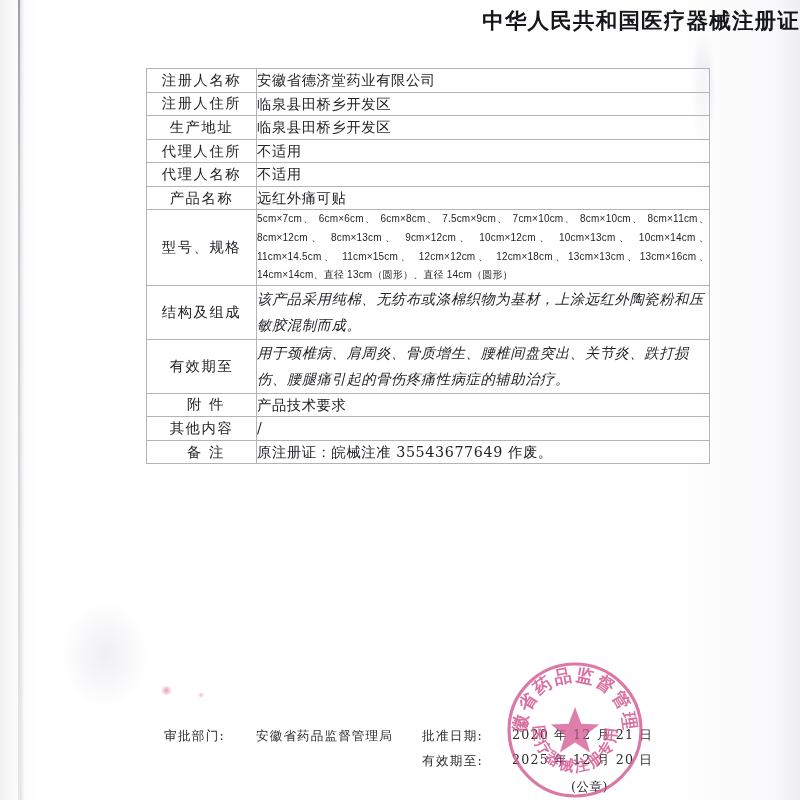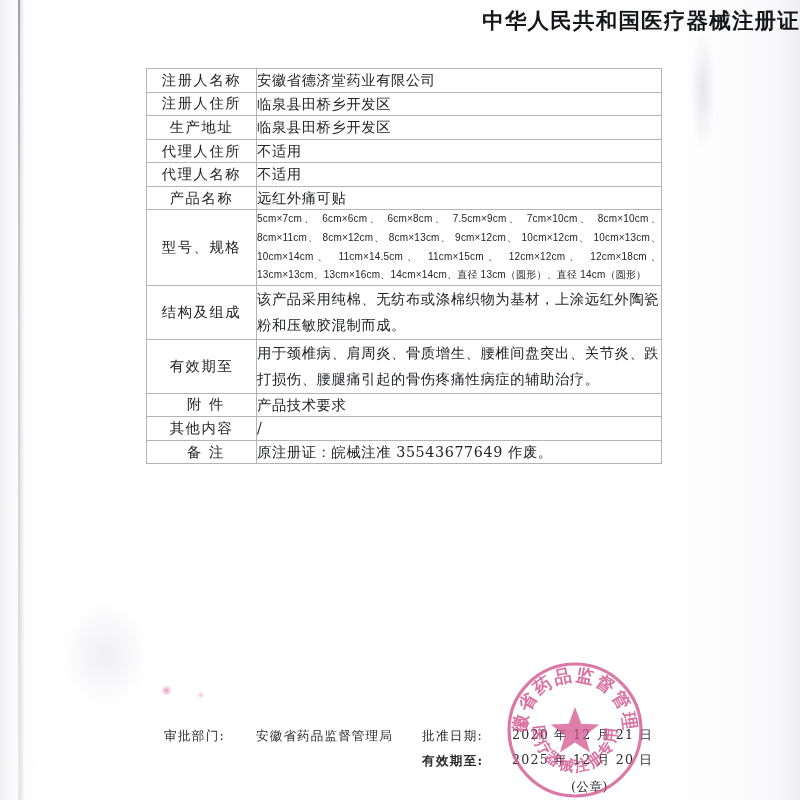--- a/index.html
+++ b/index.html
@@ -83,21 +83,21 @@
     font-size: 14.5px;
     letter-spacing: 1px;
     color: #26272b;
   }
 
   
   #cert-table {
     position: absolute;
     left: 146px;
     top: 68px;
-    width: 516px;
+    width: 564px;
     border-collapse: collapse;
     table-layout: fixed;
     background: rgba(255,255,255,0.55);
     border-radius: 12px;
   }
   #cert-table td {
     border: 1px solid #b3b4b8;
     padding: 0;
     vertical-align: middle;
     color: #232428;
@@ -121,20 +121,21 @@
     font-size: 10px;
     line-height: 1.86;
     letter-spacing: .2px;
     padding: 6px 10px 6px 13px;
     text-align: justify;
     text-align-last: left;
   }
   td.value-cell.multiline {
     line-height: 1.85;
     padding: 6px 10px 6px 13px;
+    font-style: italic;
   }
   .row-short td { height: 21px; }
 
   
   .label-wide { letter-spacing: 9px; text-indent: 9px; }
 
   
   #footer {
     position: absolute;
     left: 146px;
@@ -142,21 +143,21 @@
     width: 560px;
     height: 76px;
     font-size: 12.6px;
     color: #2a2b2f;
   }
   .foot-line { position: absolute; white-space: nowrap; letter-spacing: .8px; }
   #foot-dept-label  { left: 18px;  top: 4px; letter-spacing: 1.3px;}
   #foot-dept-value  { left: 110px; top: 4px; letter-spacing: 1.1px;}
   #foot-appr-label  { left: 276px; top: 4px; letter-spacing: 1.3px;}
   #foot-appr-value  { left: 366px; top: 3px; letter-spacing: 1.2px;}
-  #foot-valid-label { left: 276px; top: 29px; letter-spacing: 1.3px; font-weight: bold;}
+  #foot-valid-label { left: 276px; top: 29px; letter-spacing: 1.3px;}
   #foot-valid-value { left: 366px; top: 28px; letter-spacing: 1.2px;}
   #foot-seal-note   { left: 425px; top: 55px; letter-spacing: .5px;}
 
   
   #seal {
     position: absolute;
     left: 506px;
     top: 661px;
     width: 138px;
     height: 138px;

